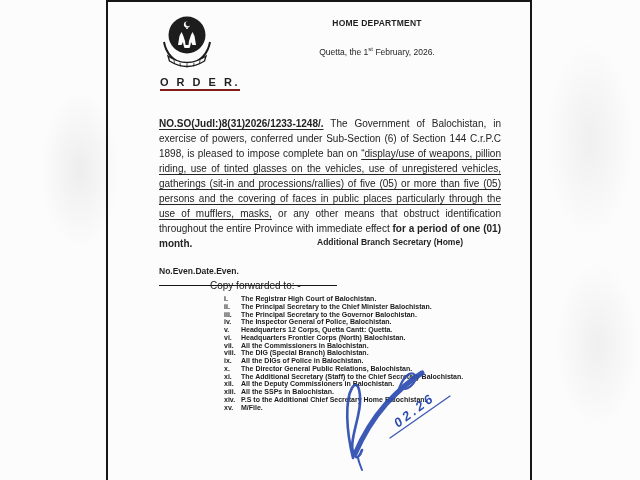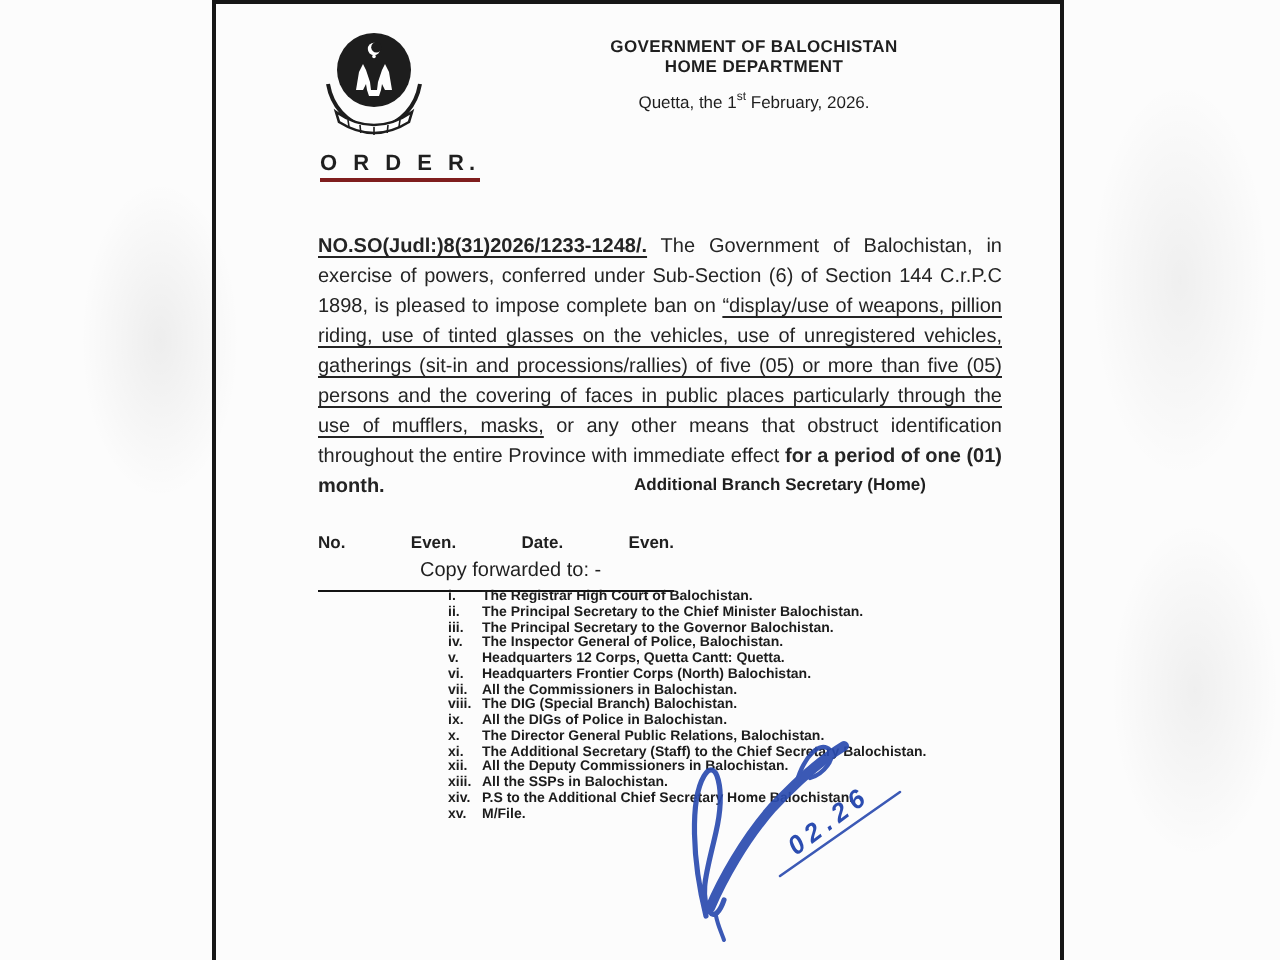--- a/index.html
+++ b/index.html
@@ -41,23 +41,23 @@
   .body-par .uline{text-decoration:underline;text-underline-offset:2px;}
   .body-par .boldend{font-weight:bold;}
 
   .signatory{
     position:absolute;left:300px;top:237px;width:180px;text-align:center;
     font-weight:bold;font-size:8.5px;
   }
 
   .refrow{
     position:absolute;left:159px;top:266px;width:178px;
-    display:flex;justify-content:space-between;
+    display:flex;
     font-weight:bold;font-size:8.5px;
-    border-bottom:1.6px solid #141414;padding-bottom:19px;
+    border-bottom:1.6px solid #141414;padding-bottom:9px;
   }
   .copyhdr{position:absolute;left:210px;top:280px;font-weight:normal;font-size:10px;}
 
   .dist-list{position:absolute;left:224px;top:295px;width:260px;}
   .li{display:flex;font-weight:bold;font-size:7px;line-height:7.75px;color:#1c1c1c;}
   .li .num{width:17px;flex:0 0 17px;}
 
   .sig-svg{position:absolute;left:328px;top:358px;width:164px;height:114px;}
   .sig-text{font-size:13px;font-style:italic;font-weight:bold;letter-spacing:3px;font-family:"Liberation Sans",sans-serif;}
 
@@ -89,21 +89,20 @@
     <path d="M27.5,31 h7 l-1,3 h-5 z" fill="#ffffff"></path>
 
     <path d="M8,28 Q11,45 29,51" fill="none" stroke="#1d1d1d" stroke-width="2"></path>
     <path d="M54,28 Q51,45 33,51" fill="none" stroke="#1d1d1d" stroke-width="2"></path>
 
     <path d="M12,42 Q31,55 50,42 L48.5,47 Q31,58 13.5,47 Z" fill="#ffffff" stroke="#1d1d1d" stroke-width="1.3"></path>
     <path d="M18,46 l0.6,4 M24,48.5 l0.4,4 M31,49.5 l0,4 M38,48.5 l-0.4,4 M44,46 l-0.6,4" stroke="#1d1d1d" stroke-width="0.8" fill="none"></path>
   </svg>
 
   <div class="hdr-center">
-    <div class="hdr-line">GOVERNMENT OF BALOCHISTAN</div>
     <div class="hdr-line">HOME DEPARTMENT</div>
   </div>
   <div class="hdr-date"><span>Quetta, the 1</span><sup>st</sup><span> February, 2026.</span></div>
 
   <div class="order-heading">O R D E R.</div>
 
   <div class="body-par"><span class="refno">NO.SO(Judl:)8(31)2026/1233-1248/.</span><span>  The Government of Balochistan, in exercise of powers, conferred under Sub-Section (6) of Section 144 C.r.P.C 1898, is pleased to impose complete ban on </span><span class="uline">“display/use of weapons, pillion riding, use of tinted glasses on the vehicles, use of unregistered vehicles, gatherings (sit-in and processions/rallies) of five (05) or more than five (05) persons and the covering of faces in public places particularly through the use of mufflers, masks,</span><span> or any other means that obstruct identification throughout the entire Province with immediate effect </span><span class="boldend">for a period of one (01) month.</span></div>
 
   <div class="signatory">Additional Branch Secretary (Home)</div>
 

